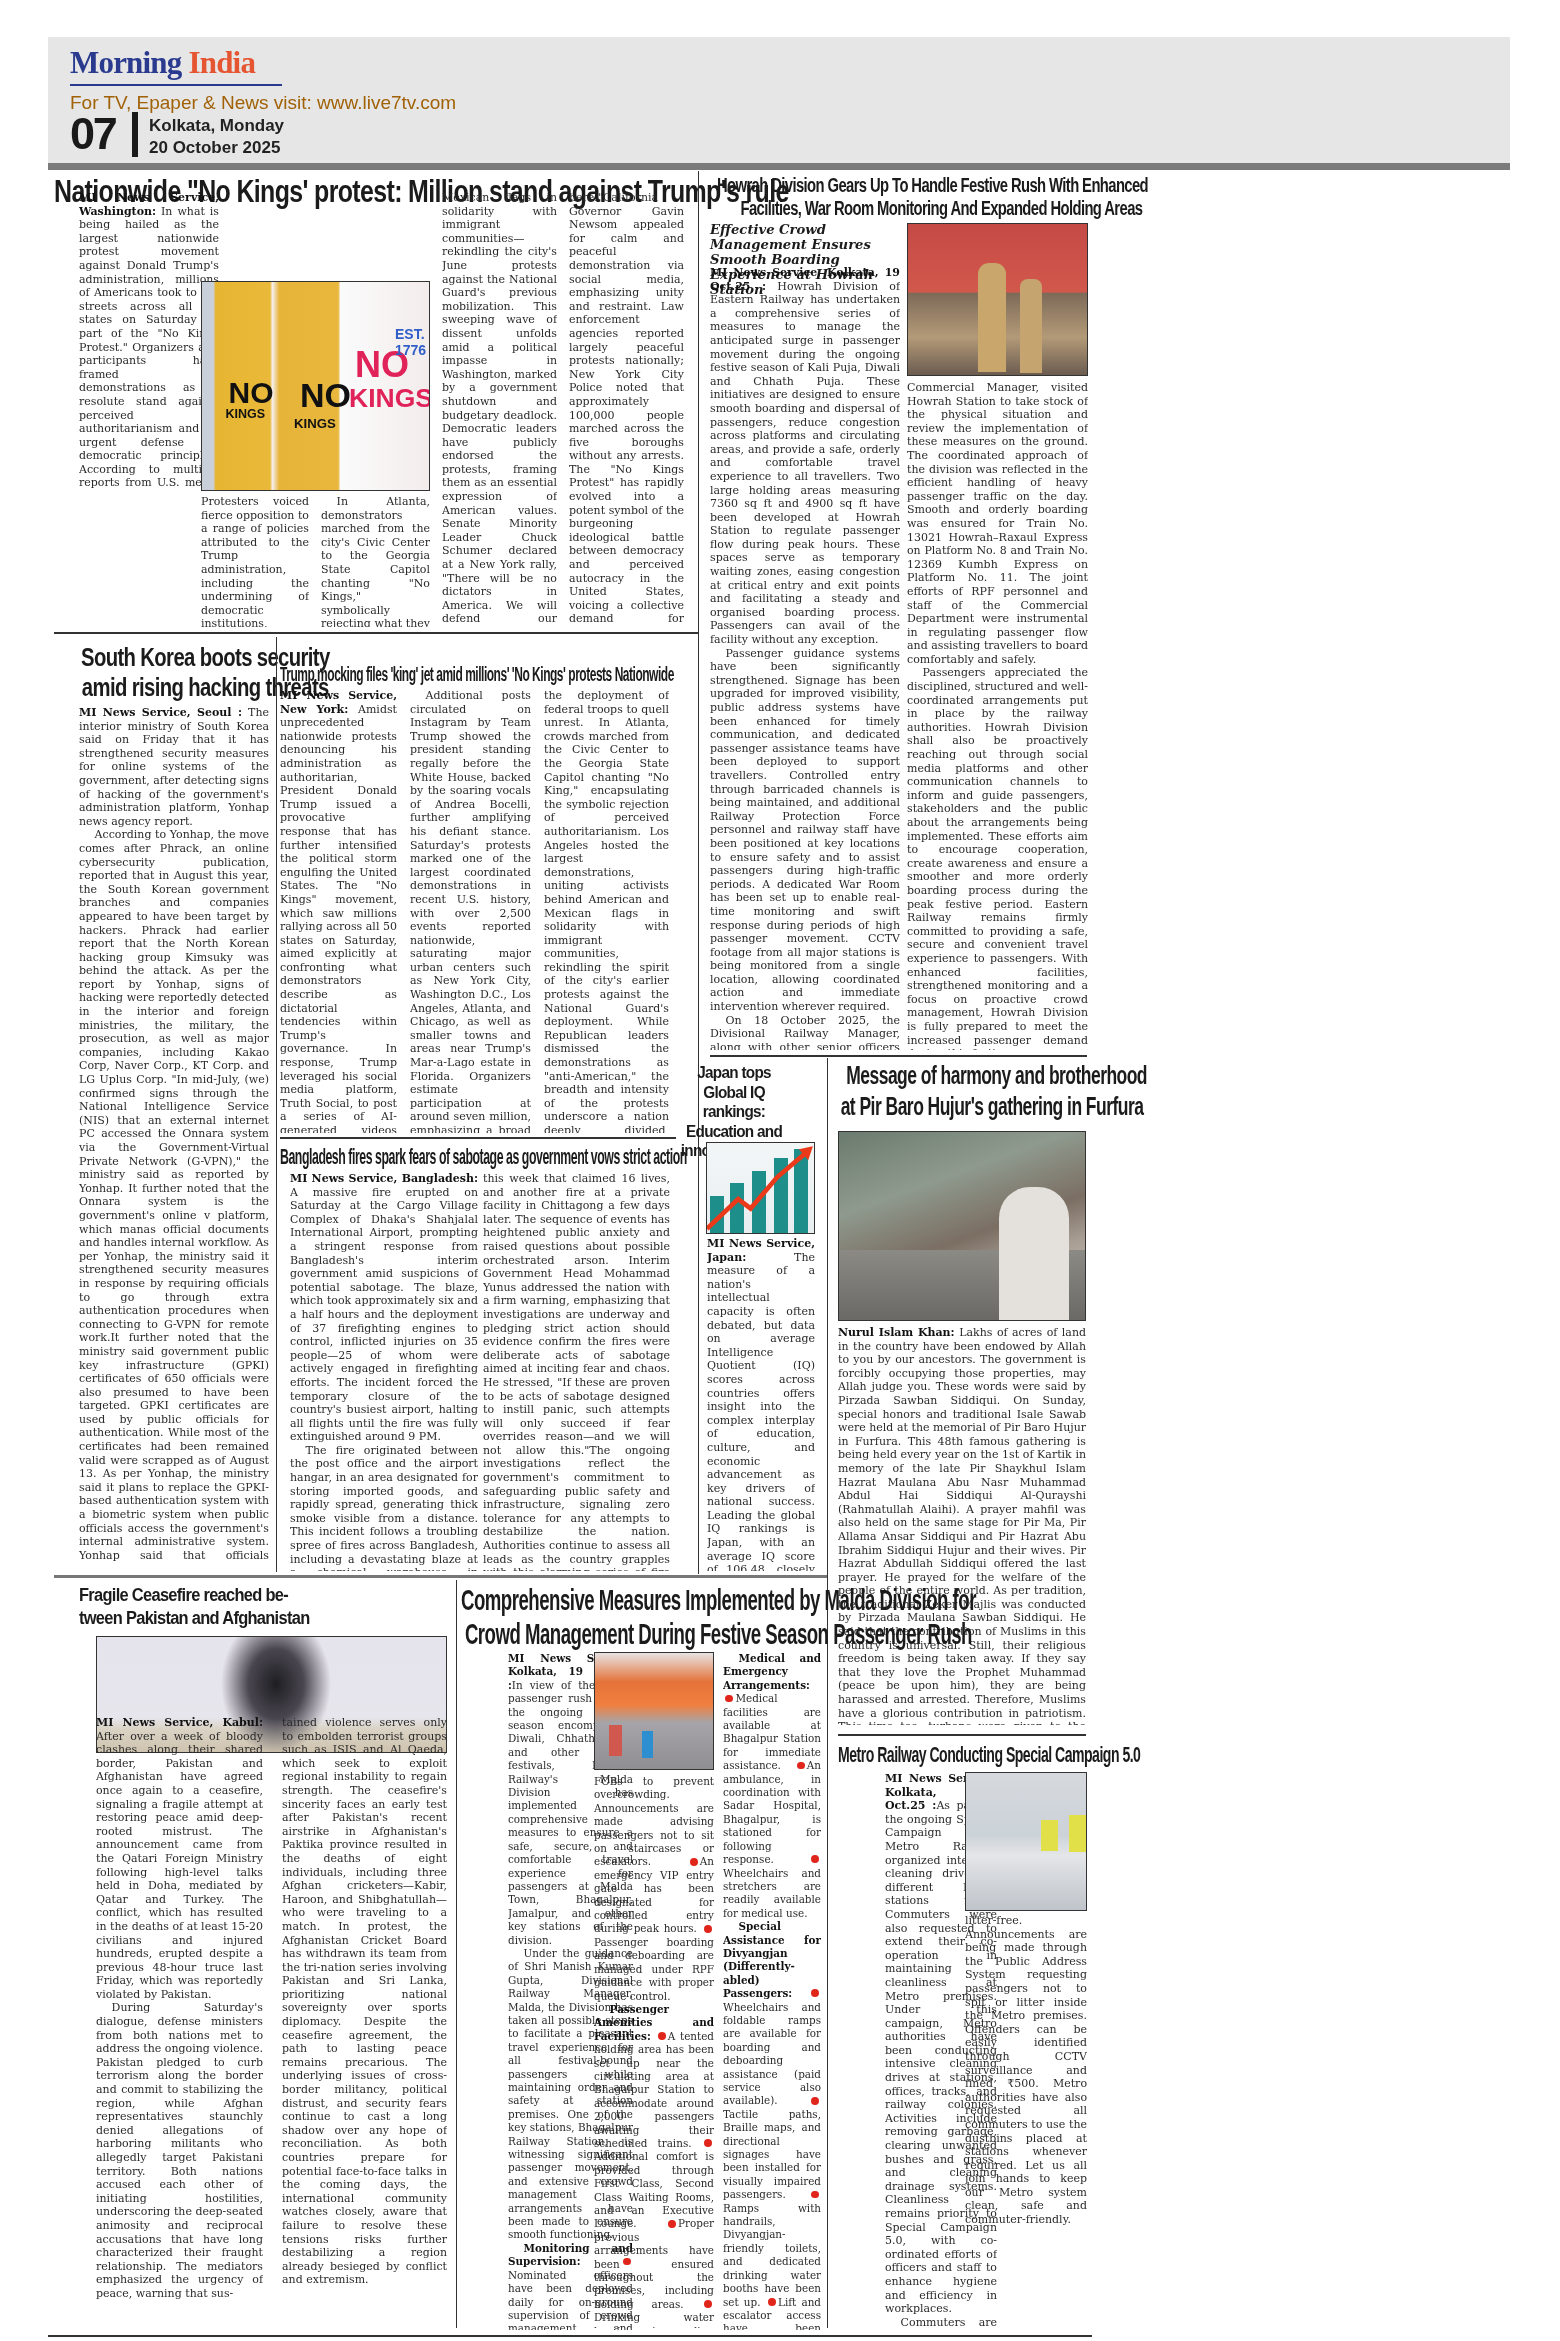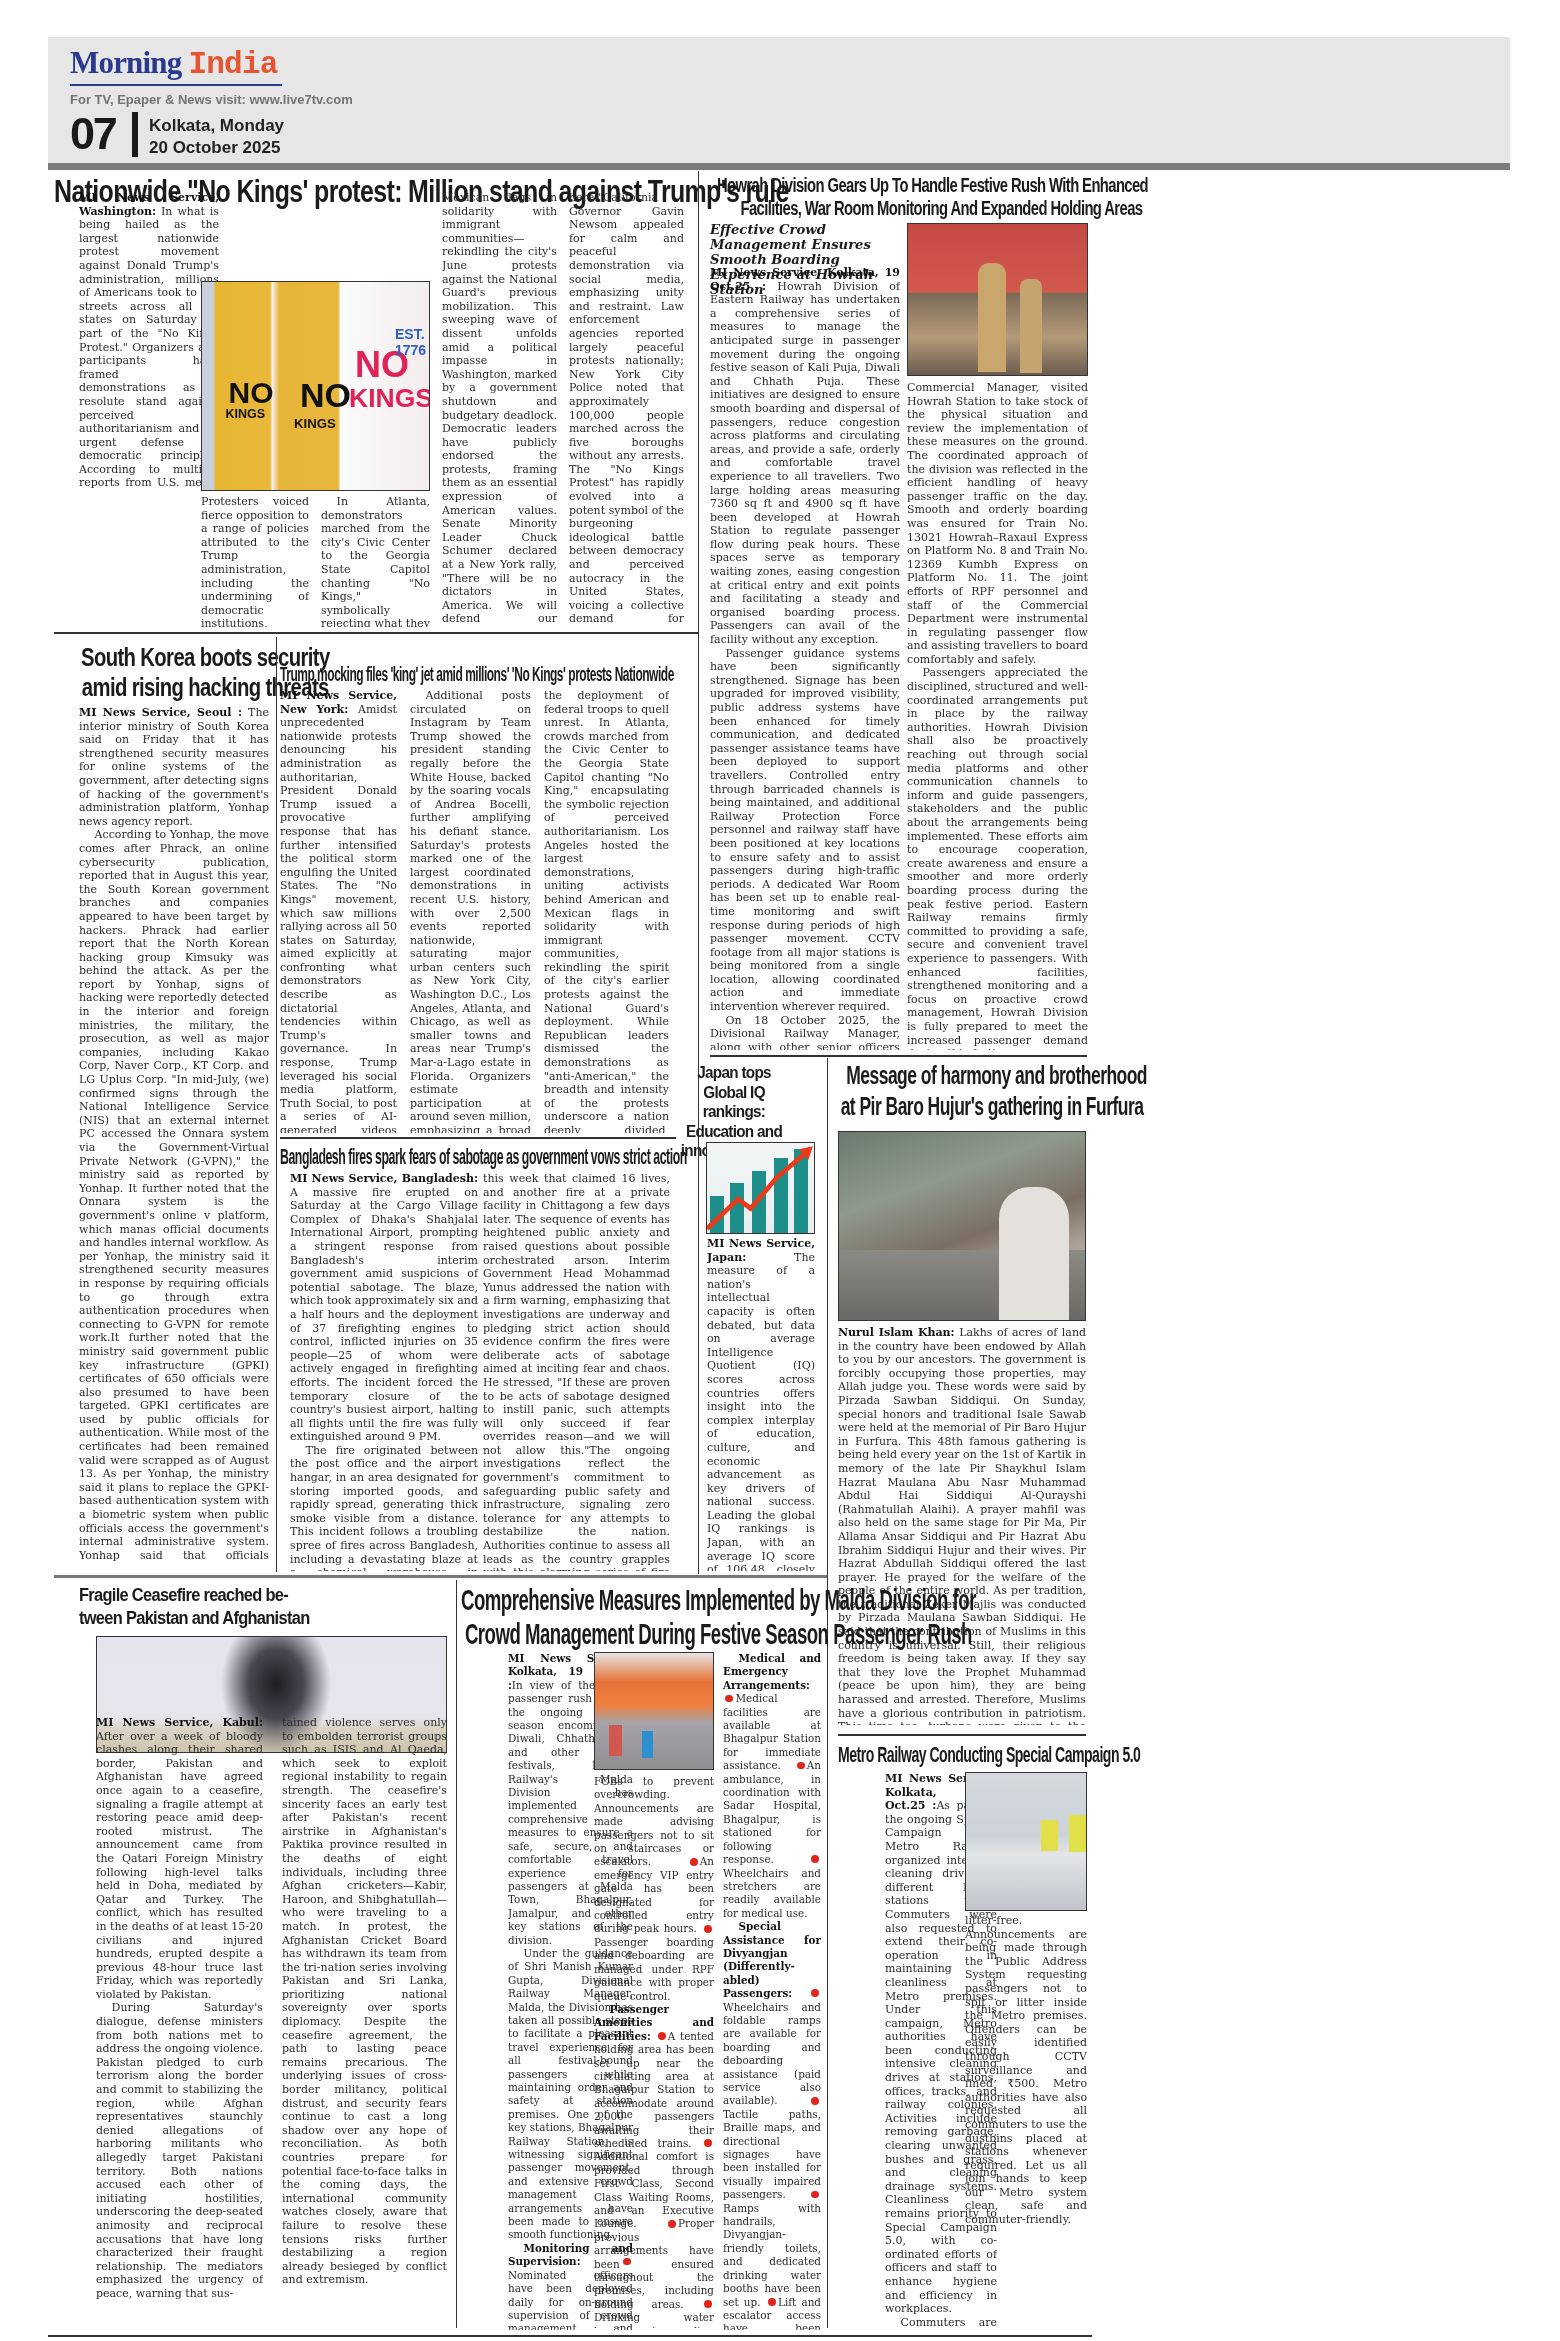--- a/index.html
+++ b/index.html
@@ -5,23 +5,23 @@
   * { box-sizing: border-box; margin: 0; padding: 0; }
   html, body { width: 1560px; height: 2342px; background: #fff; overflow: hidden; }
   body { font-family: "DejaVu Serif", serif; color: #222; position: relative; }
   .page { position: absolute; left: 48px; top: 37px; width: 1462px; height: 2291px; }
 
   
   .masthead { position: absolute; left: 0; top: 0; width: 1462px; height: 126px; background: #e6e6e6; }
   .masthead-bar { position: absolute; left: 0; top: 126px; width: 1462px; height: 7px; background: #7b7b7b; }
   .brand { position: absolute; left: 22px; top: 7.8px; font-family: "Liberation Serif", serif; font-size: 31px; font-weight: bold; letter-spacing: -0.8px; }
   .brand .b1 { color: #2a3b8f; }
-  .brand .b2 { color: #e65531; font-family: Liberation Mono, monospace; }
+  .brand .b2 { color: #e65531; }
   .brand-underline { position: absolute; left: 22px; top: 47px; width: 212px; height: 2.3px; background: #2a3b8f; }
-  .visit { position: absolute; left: 22px; top: 55px; font-family: "Liberation Sans", sans-serif; font-size: 13px; font-weight: bold; color: #737373; }
+  .visit { position: absolute; left: 22px; top: 55px; font-family: "Liberation Sans", sans-serif; font-size: 19px; font-weight: normal; color: #a16207; }
   .pageno { position: absolute; left: 22px; top: 74px; font-family: "Liberation Sans", sans-serif; font-size: 45px; font-weight: bold; color: #1a1a1a; letter-spacing: -2.3px; line-height: 45px; }
   .pageno-bar { position: absolute; left: 84px; top: 75px; width: 5.5px; height: 45px; background: #1a1a1a; }
   .dateline { position: absolute; left: 101px; top: 78px; font-family: "Liberation Sans", sans-serif; font-size: 17px; font-weight: bold; color: #222; line-height: 22px; }
 
   .ourvoices { position: absolute; left: 881px; top: 62px; height: 78px; display: flex; align-items: center; }
   .ov-ring { width: 55px; height: 69px; border-radius: 50%; border: 7px solid #8e8e92; display: flex; align-items: center; justify-content: center; background: #fff; }
   .ov-dot { width: 34px; height: 44px; border-radius: 50%; background: #ee2a0a; }
   .ov-text { font-family: "Liberation Sans", sans-serif; font-weight: bold; font-size: 78px; color: #8e8e92; letter-spacing: -1.6px; line-height: 78px; }
   .ov-wave { display: flex; align-items: center; gap: 6.2px; margin: 0 7.8px; }
   .ov-wave span { display: block; width: 4.7px; border-radius: 2.3px; background: #ee2a0a; }

